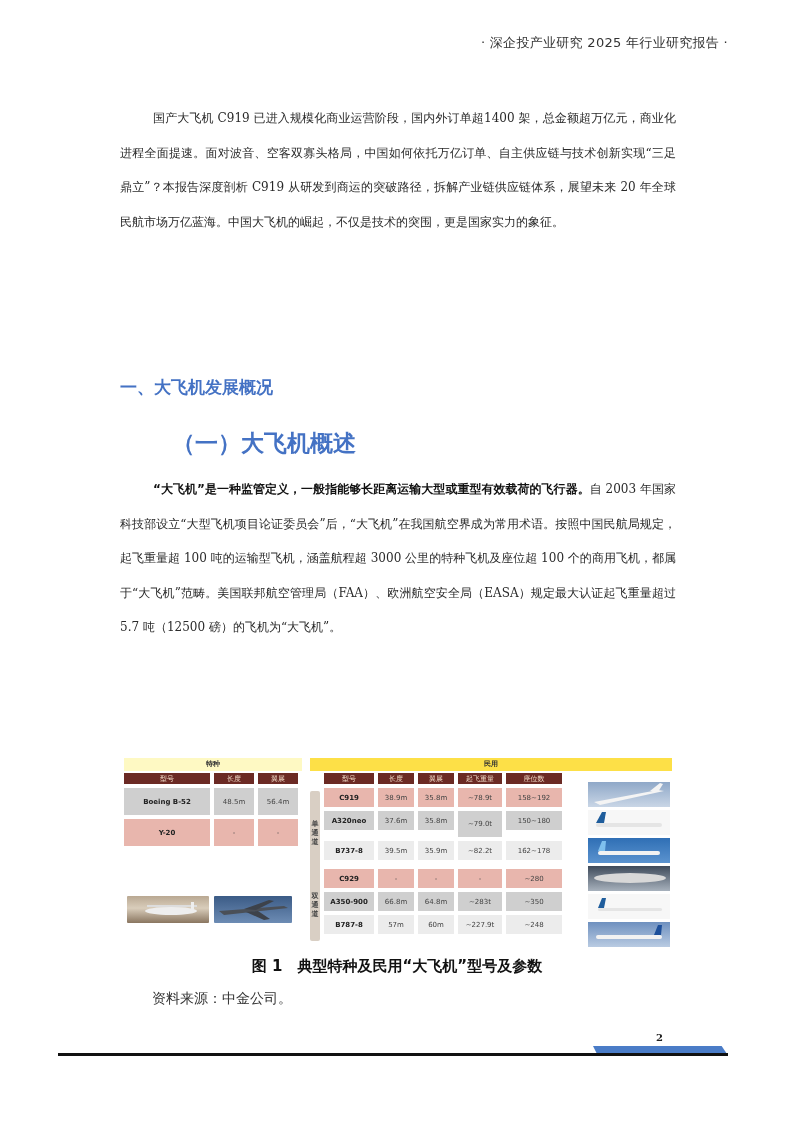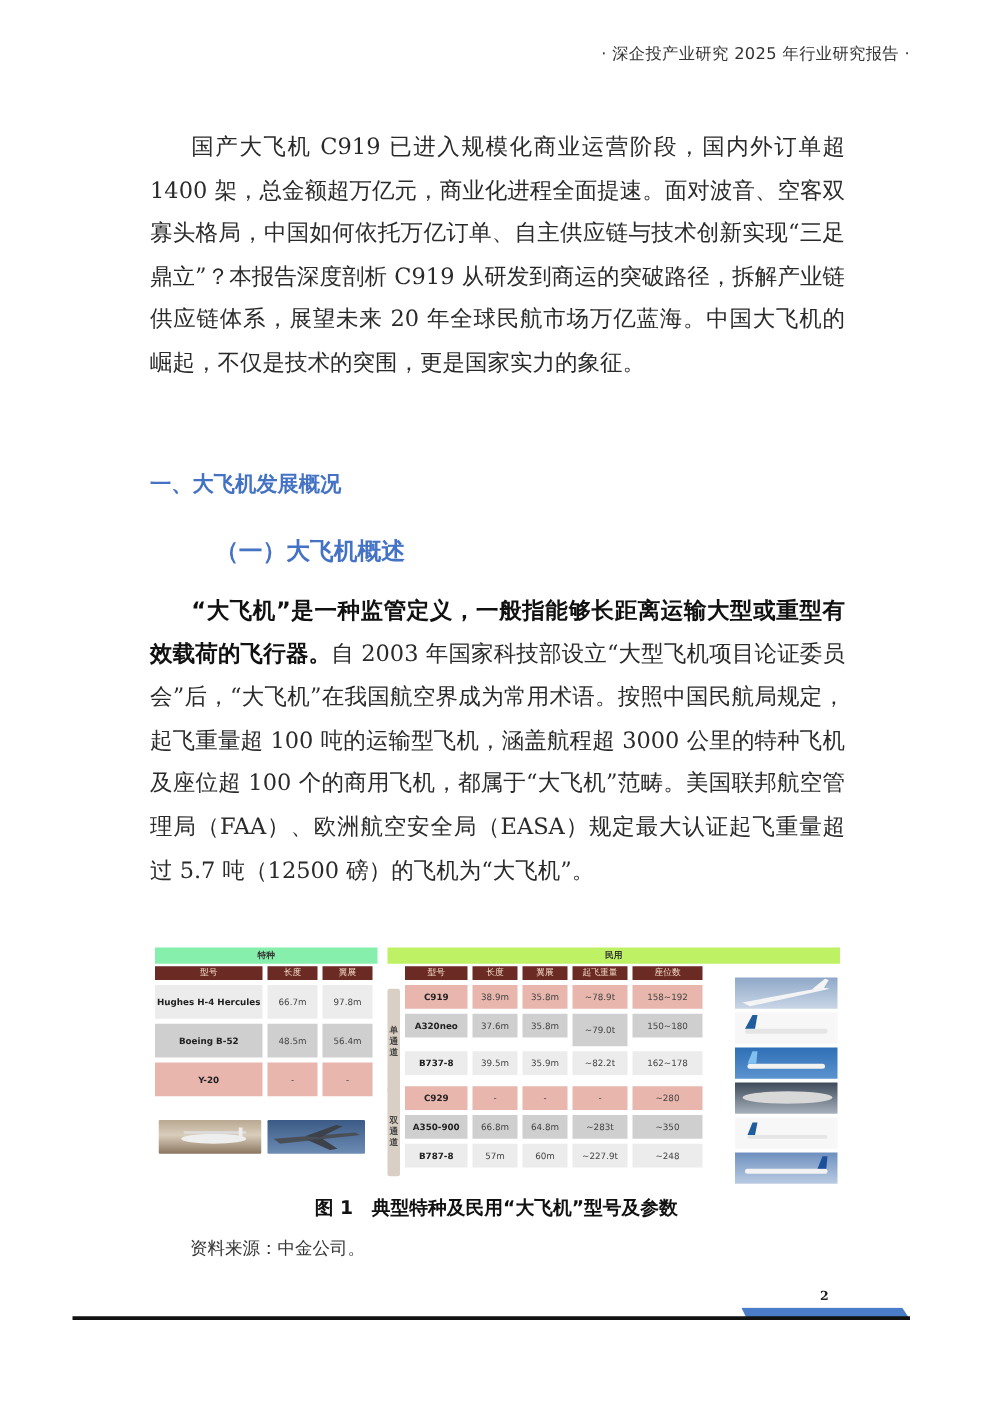--- a/index.html
+++ b/index.html
@@ -1,34 +1,34 @@
 <!DOCTYPE html>
 <html><head>
 <meta charset="utf-8">
 <style>
   html, body { margin: 0; padding: 0; }
   body { width: 794px; height: 1123px; background: #ffffff; position: relative; overflow: hidden;
          font-family: "DejaVu Serif", "Liberation Serif", serif; color: #222; }
   .header { position: absolute; top: 34px; right: 66px; font-family: "DejaVu Sans", sans-serif;
             font-size: 13px; color: #333; letter-spacing: 0.3px; }
-  .para { position: absolute; left: 120px; width: 556px; font-size: 18px; line-height: 34.6px;
+  .para { position: absolute; left: 120px; width: 556px; font-size: 12px; line-height: 34.6px;
           text-align: justify; color: #2a2a2a; margin: 0; text-indent: 33px; }
   .p1 { top: 101px; }
   .p2 { top: 472px; }
   .p2 b { font-family: "DejaVu Sans", sans-serif; font-weight: bold; color: #111; }
   .h1 { position: absolute; left: 120px; top: 376px; font-family: "DejaVu Sans", sans-serif;
         font-weight: bold; font-size: 17px; color: #4472c4; margin: 0; }
   .h2 { position: absolute; left: 172px; top: 428px; font-family: "DejaVu Sans", sans-serif;
-        font-weight: bold; font-size: 19px; color: #4472c4; margin: 0; }
+        font-weight: bold; font-size: 23px; color: #4472c4; margin: 0; }
 
   .figure { position: absolute; left: 124px; top: 758px; width: 548px; height: 186px; }
   .fig-left { position: absolute; left: 0; top: 0; width: 178px; }
-  .band { background: #86efac; height: 13px; font-family: "DejaVu Sans", sans-serif; font-size: 7px;
+  .band { background: #fef9c3; height: 13px; font-family: "DejaVu Sans", sans-serif; font-size: 7px;
           font-weight: bold; text-align: center; line-height: 13px; color: #333; }
-  .band.civil { background: #bef264; }
+  .band.civil { background: #fde047; }
   .hdrrow { display: flex; margin-top: 2px; gap: 4px; }
   .hdrcell { background: #6b2a24; color: #f3dcc8; font-family: Liberation Sans, sans-serif; font-size: 7px;
              text-align: center; height: 11px; line-height: 11px; }
   .row { display: flex; gap: 4px; margin-top: 4px; }
   .cell { font-family: "DejaVu Sans", sans-serif; font-size: 7px; text-align: center; display: flex;
           align-items: center; justify-content: center; color: #444; }
   .cell.name { font-weight: bold; color: #222; }
   .bg-light { background: #ececec; }
   .bg-gray { background: #cfcfcf; }
   .bg-pink { background: #e8b6ad; }
@@ -61,25 +61,20 @@
 <div class="figure">
 
   <div class="fig-left">
     <div class="band">特种</div>
     <div class="hdrrow">
       <div class="hdrcell" style="width:86px">型号</div>
       <div class="hdrcell" style="width:40px">长度</div>
       <div class="hdrcell" style="width:40px">翼展</div>
     </div>
     <div class="row">
-      <div class="cell name bg-light" style="width:86px;height:27px">Hughes H-4 Hercules</div>
-      <div class="cell bg-light" style="width:40px;height:27px">66.7m</div>
-      <div class="cell bg-light" style="width:40px;height:27px">97.8m</div>
-    </div>
-    <div class="row">
       <div class="cell name bg-gray" style="width:86px;height:27px">Boeing B-52</div>
       <div class="cell bg-gray" style="width:40px;height:27px">48.5m</div>
       <div class="cell bg-gray" style="width:40px;height:27px">56.4m</div>
     </div>
     <div class="row">
       <div class="cell name bg-pink" style="width:86px;height:27px">Y-20</div>
       <div class="cell bg-pink" style="width:40px;height:27px">-</div>
       <div class="cell bg-pink" style="width:40px;height:27px">-</div>
     </div>
     <div class="photo" style="left:3px;top:138px;width:82px;background:linear-gradient(180deg,#b9a892 0%,#d9cdbb 45%,#8a7660 100%);">

